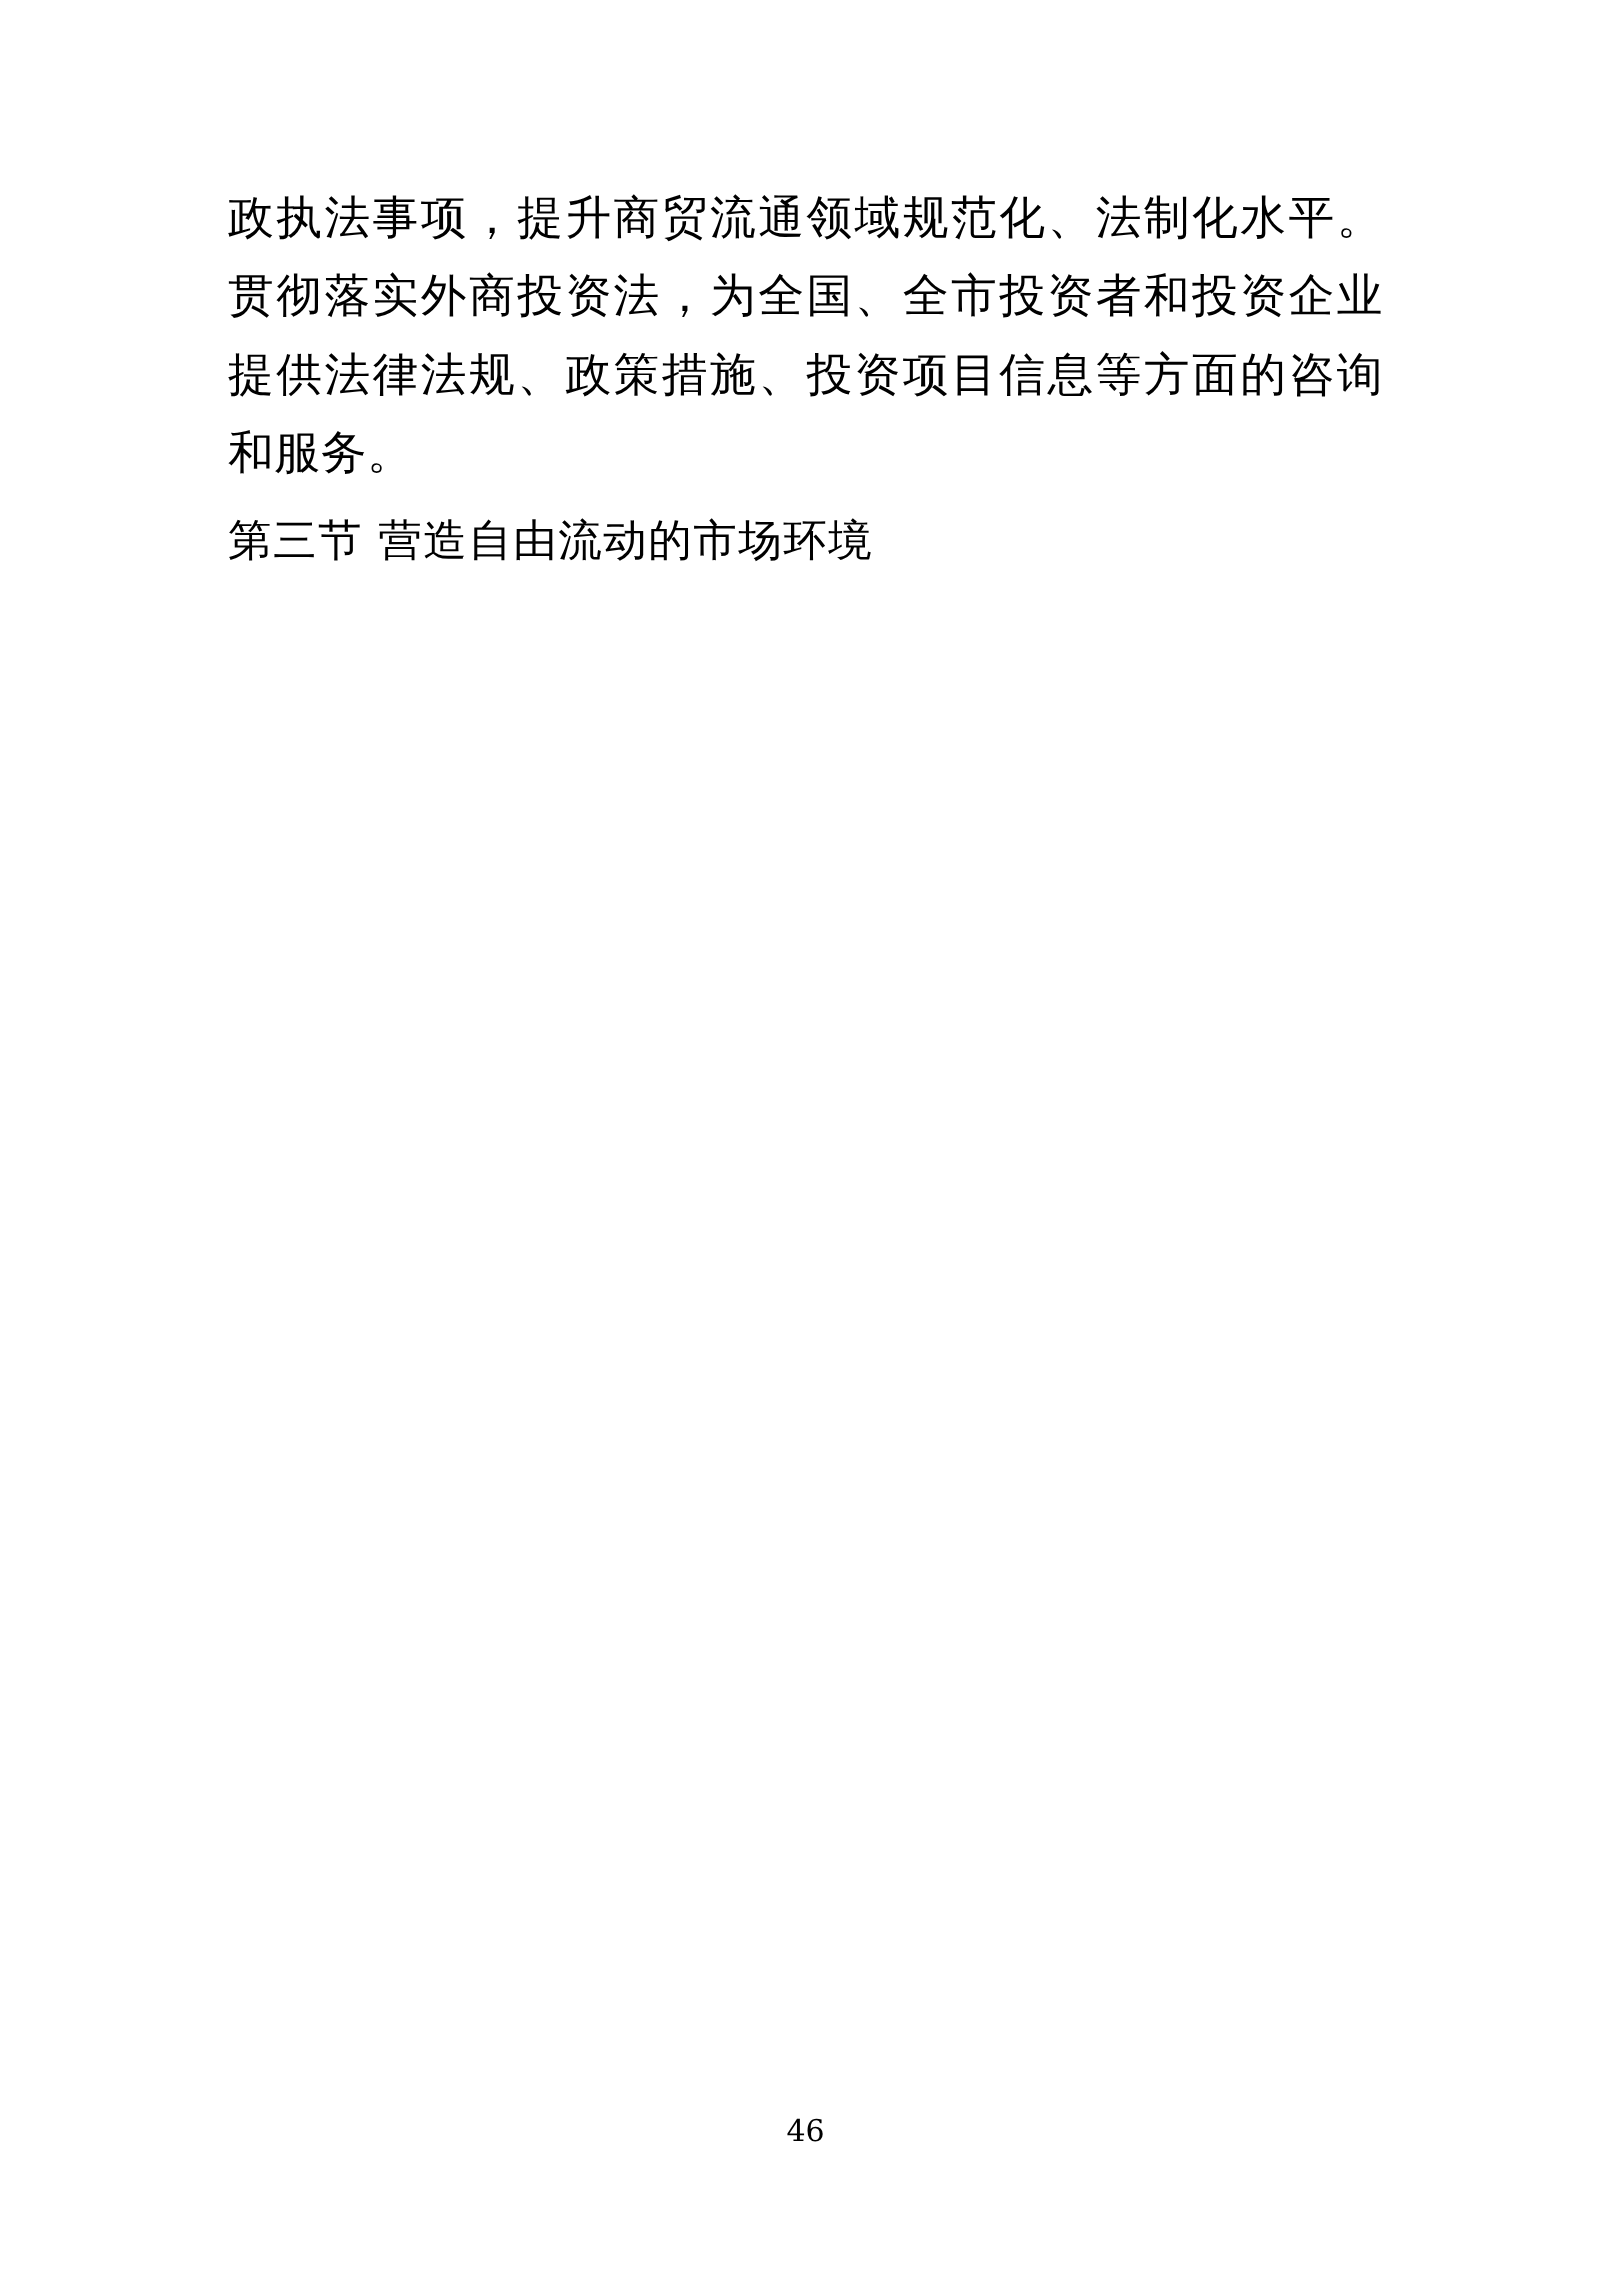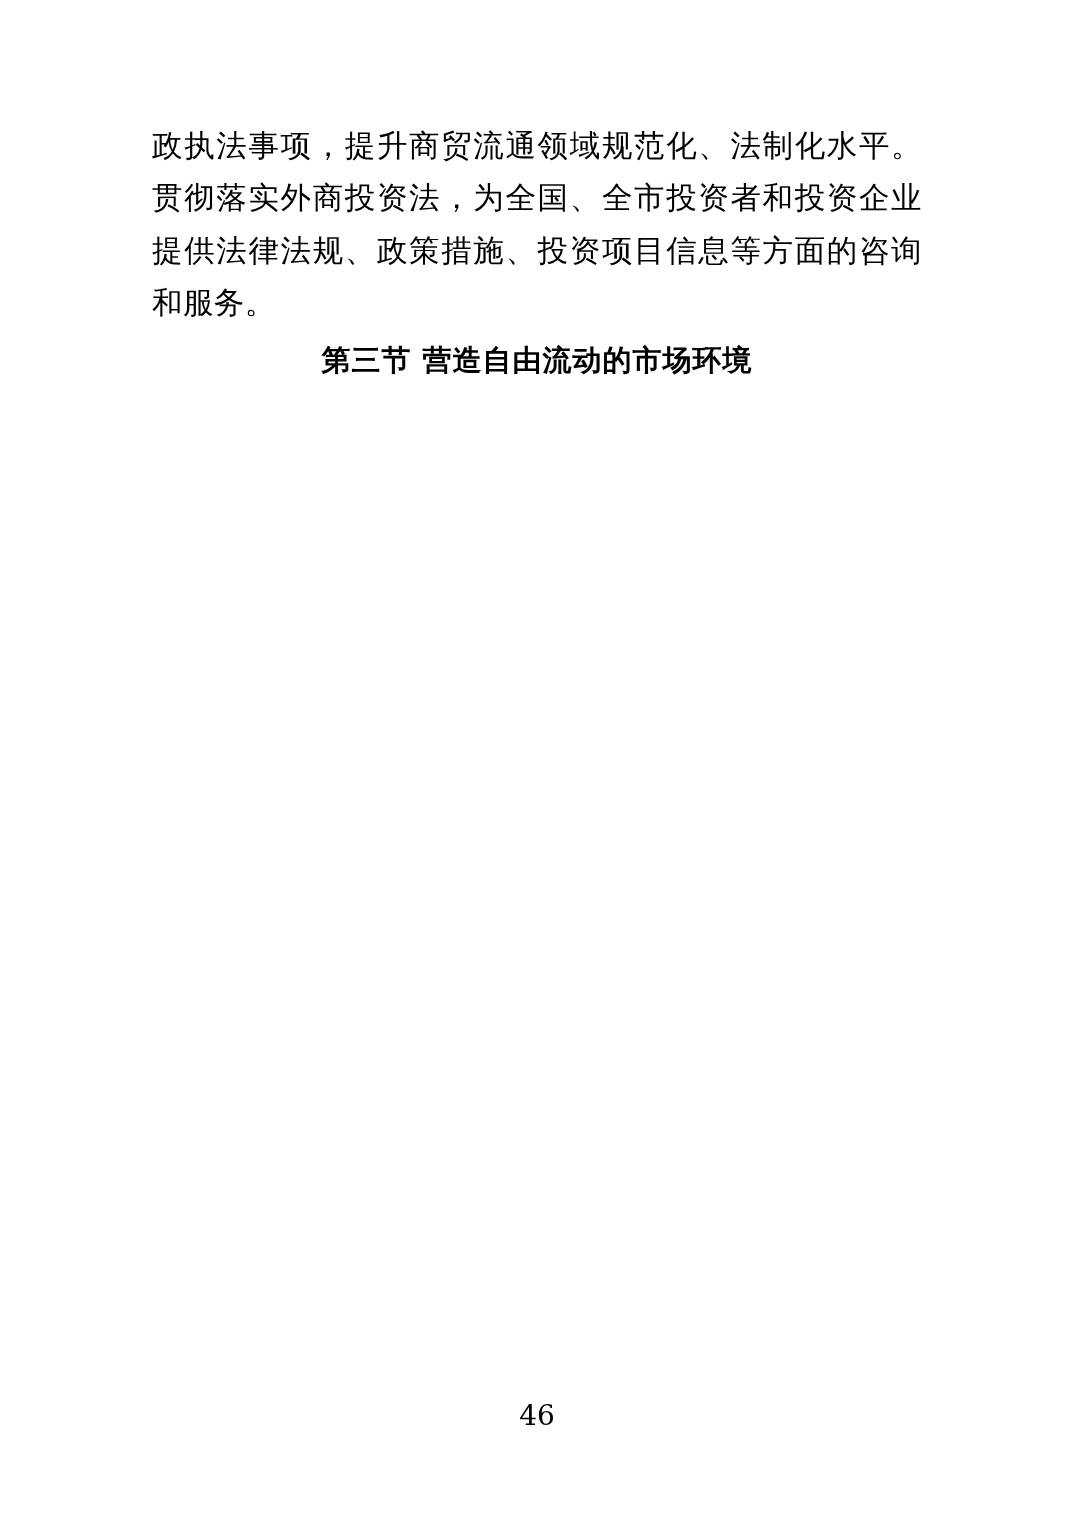--- a/index.html
+++ b/index.html
@@ -34,33 +34,32 @@
   }
   .para-continued {
     text-indent: 0;
   }
   .para-indent {
     text-indent: 2em;
   }
   .section-heading {
     font-size: 29px;
     line-height: 1.72;
-    text-align: center;
-    font-weight: bold;
+    font-weight: normal;
     font-family: "DejaVu Sans", "Liberation Sans", sans-serif;
     margin: 6px 0 2px 0;
     letter-spacing: 1px;
   }
   .page-number {
     position: absolute;
     left: 0;
     right: 0;
     bottom: 88px;
     text-align: center;
-    font-size: 28px;
+    font-size: 20px;
     font-family: "DejaVu Serif", "Liberation Serif", serif;
   }
 </style>
 </head>
 <body>
 
 <div class="page">
 
   <p class="body-text para-continued">政执法事项，提升商贸流通领域规范化、法制化水平。贯彻落实外商投资法，为全国、全市投资者和投资企业提供法律法规、政策措施、投资项目信息等方面的咨询和服务。</p>
 

